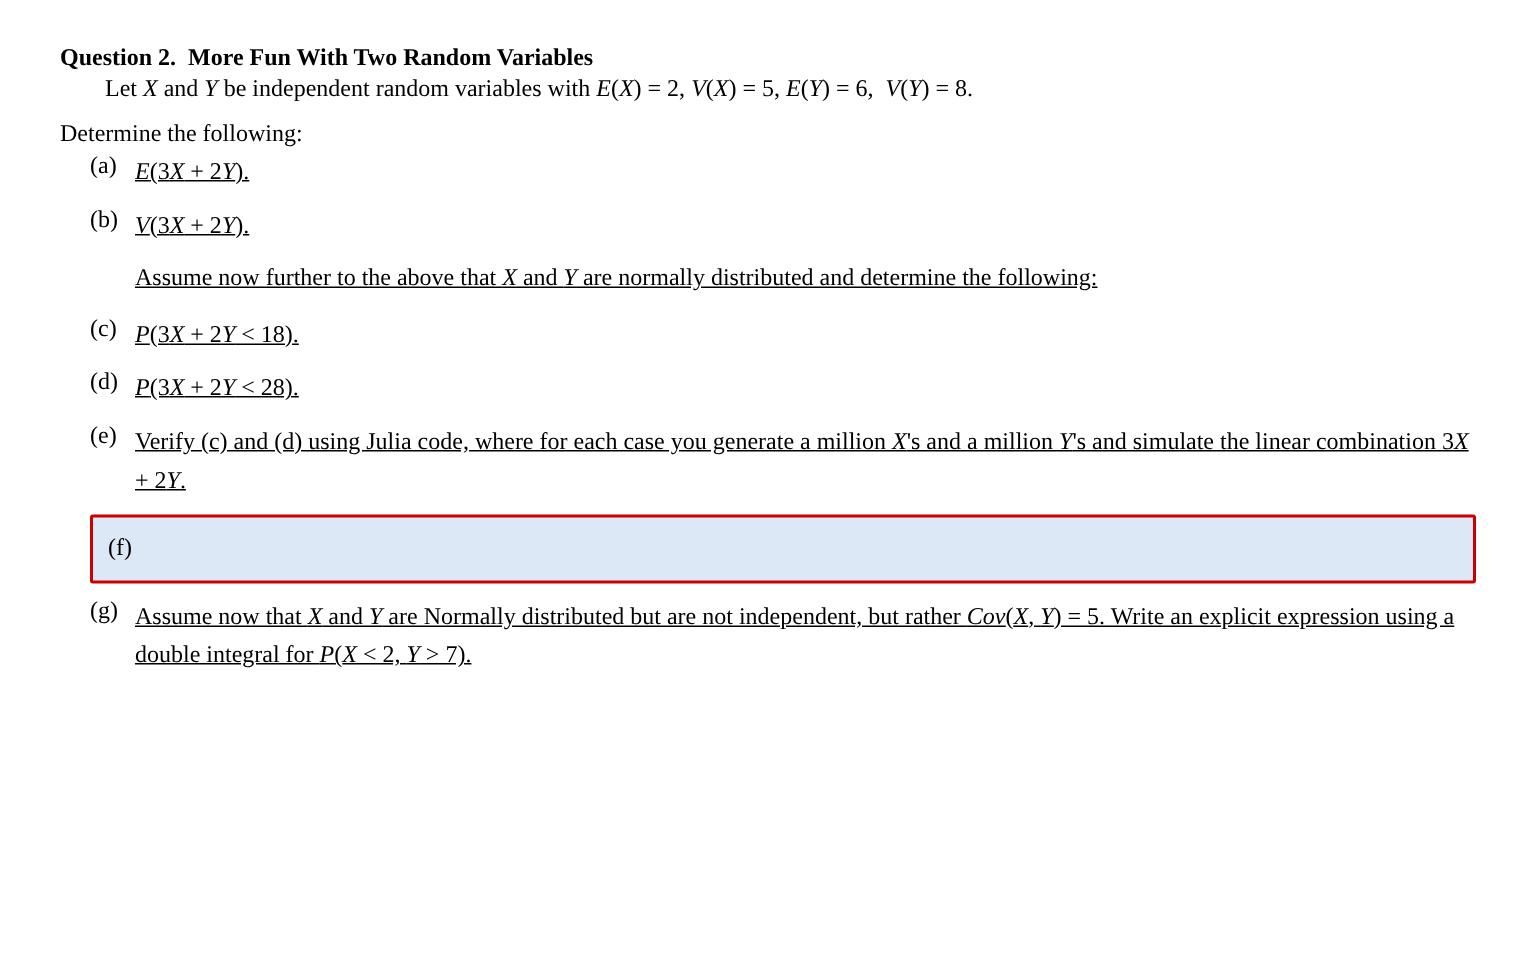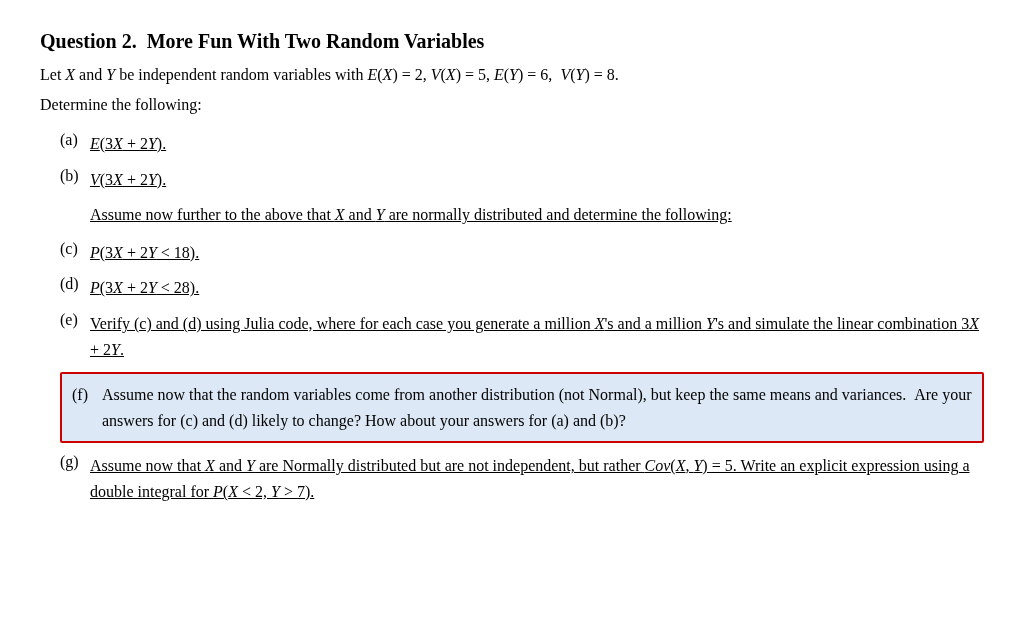--- a/index.html
+++ b/index.html
@@ -13,31 +13,31 @@
       font-family: "Times New Roman", Times, serif;
       font-size: 16px;
       color: #000000;
       padding: 30px 40px;
       width: 1024px;
       min-height: 636px;
     }
 
     .question-title {
       font-weight: bold;
-      margin-bottom: 10px;
-      font-size: 20px;
+      margin-bottom: 0;
+      font-size: 16px;
     }
 
     .question-intro {
       margin-bottom: 6px;
       line-height: 1.5;
+      margin-left: 30px;
     }
 
     .determine-line {
-      margin-bottom: 14px;
       line-height: 1.5;
     }
 
     .part {
       display: flex;
       align-items: flex-start;
       margin-bottom: 10px;
       padding-left: 20px;
     }
 
@@ -131,23 +131,20 @@
 
 <div class="part">
   <span class="part-label">(e)</span>
   <span class="part-content">
     Verify (c) and (d) using Julia code, where for each case you generate a million <em>X</em>'s and a million <em>Y</em>'s and simulate the linear combination 3<em>X</em> + 2<em>Y</em>.
   </span>
 </div>
 
 <div class="highlighted-part">
   <span class="highlighted-label">(f)</span>
-  <span class="highlighted-content">
-    Assume now that the random variables come from another distribution (not Normal), but keep the same means and variances. &nbsp;Are your answers for (c) and (d) likely to change? How about your answers for (a) and (b)?
-  </span>
 </div>
 
 <div class="part">
   <span class="part-label">(g)</span>
   <span class="part-content">
     Assume now that <em>X</em> and <em>Y</em> are Normally distributed but are not independent, but rather <em>Cov</em>(<em>X</em>, <em>Y</em>) = 5. Write an explicit expression using a double integral for <em>P</em>(<em>X</em> &lt; 2, <em>Y</em> &gt; 7).
   </span>
 </div>
 
 </body></html>

